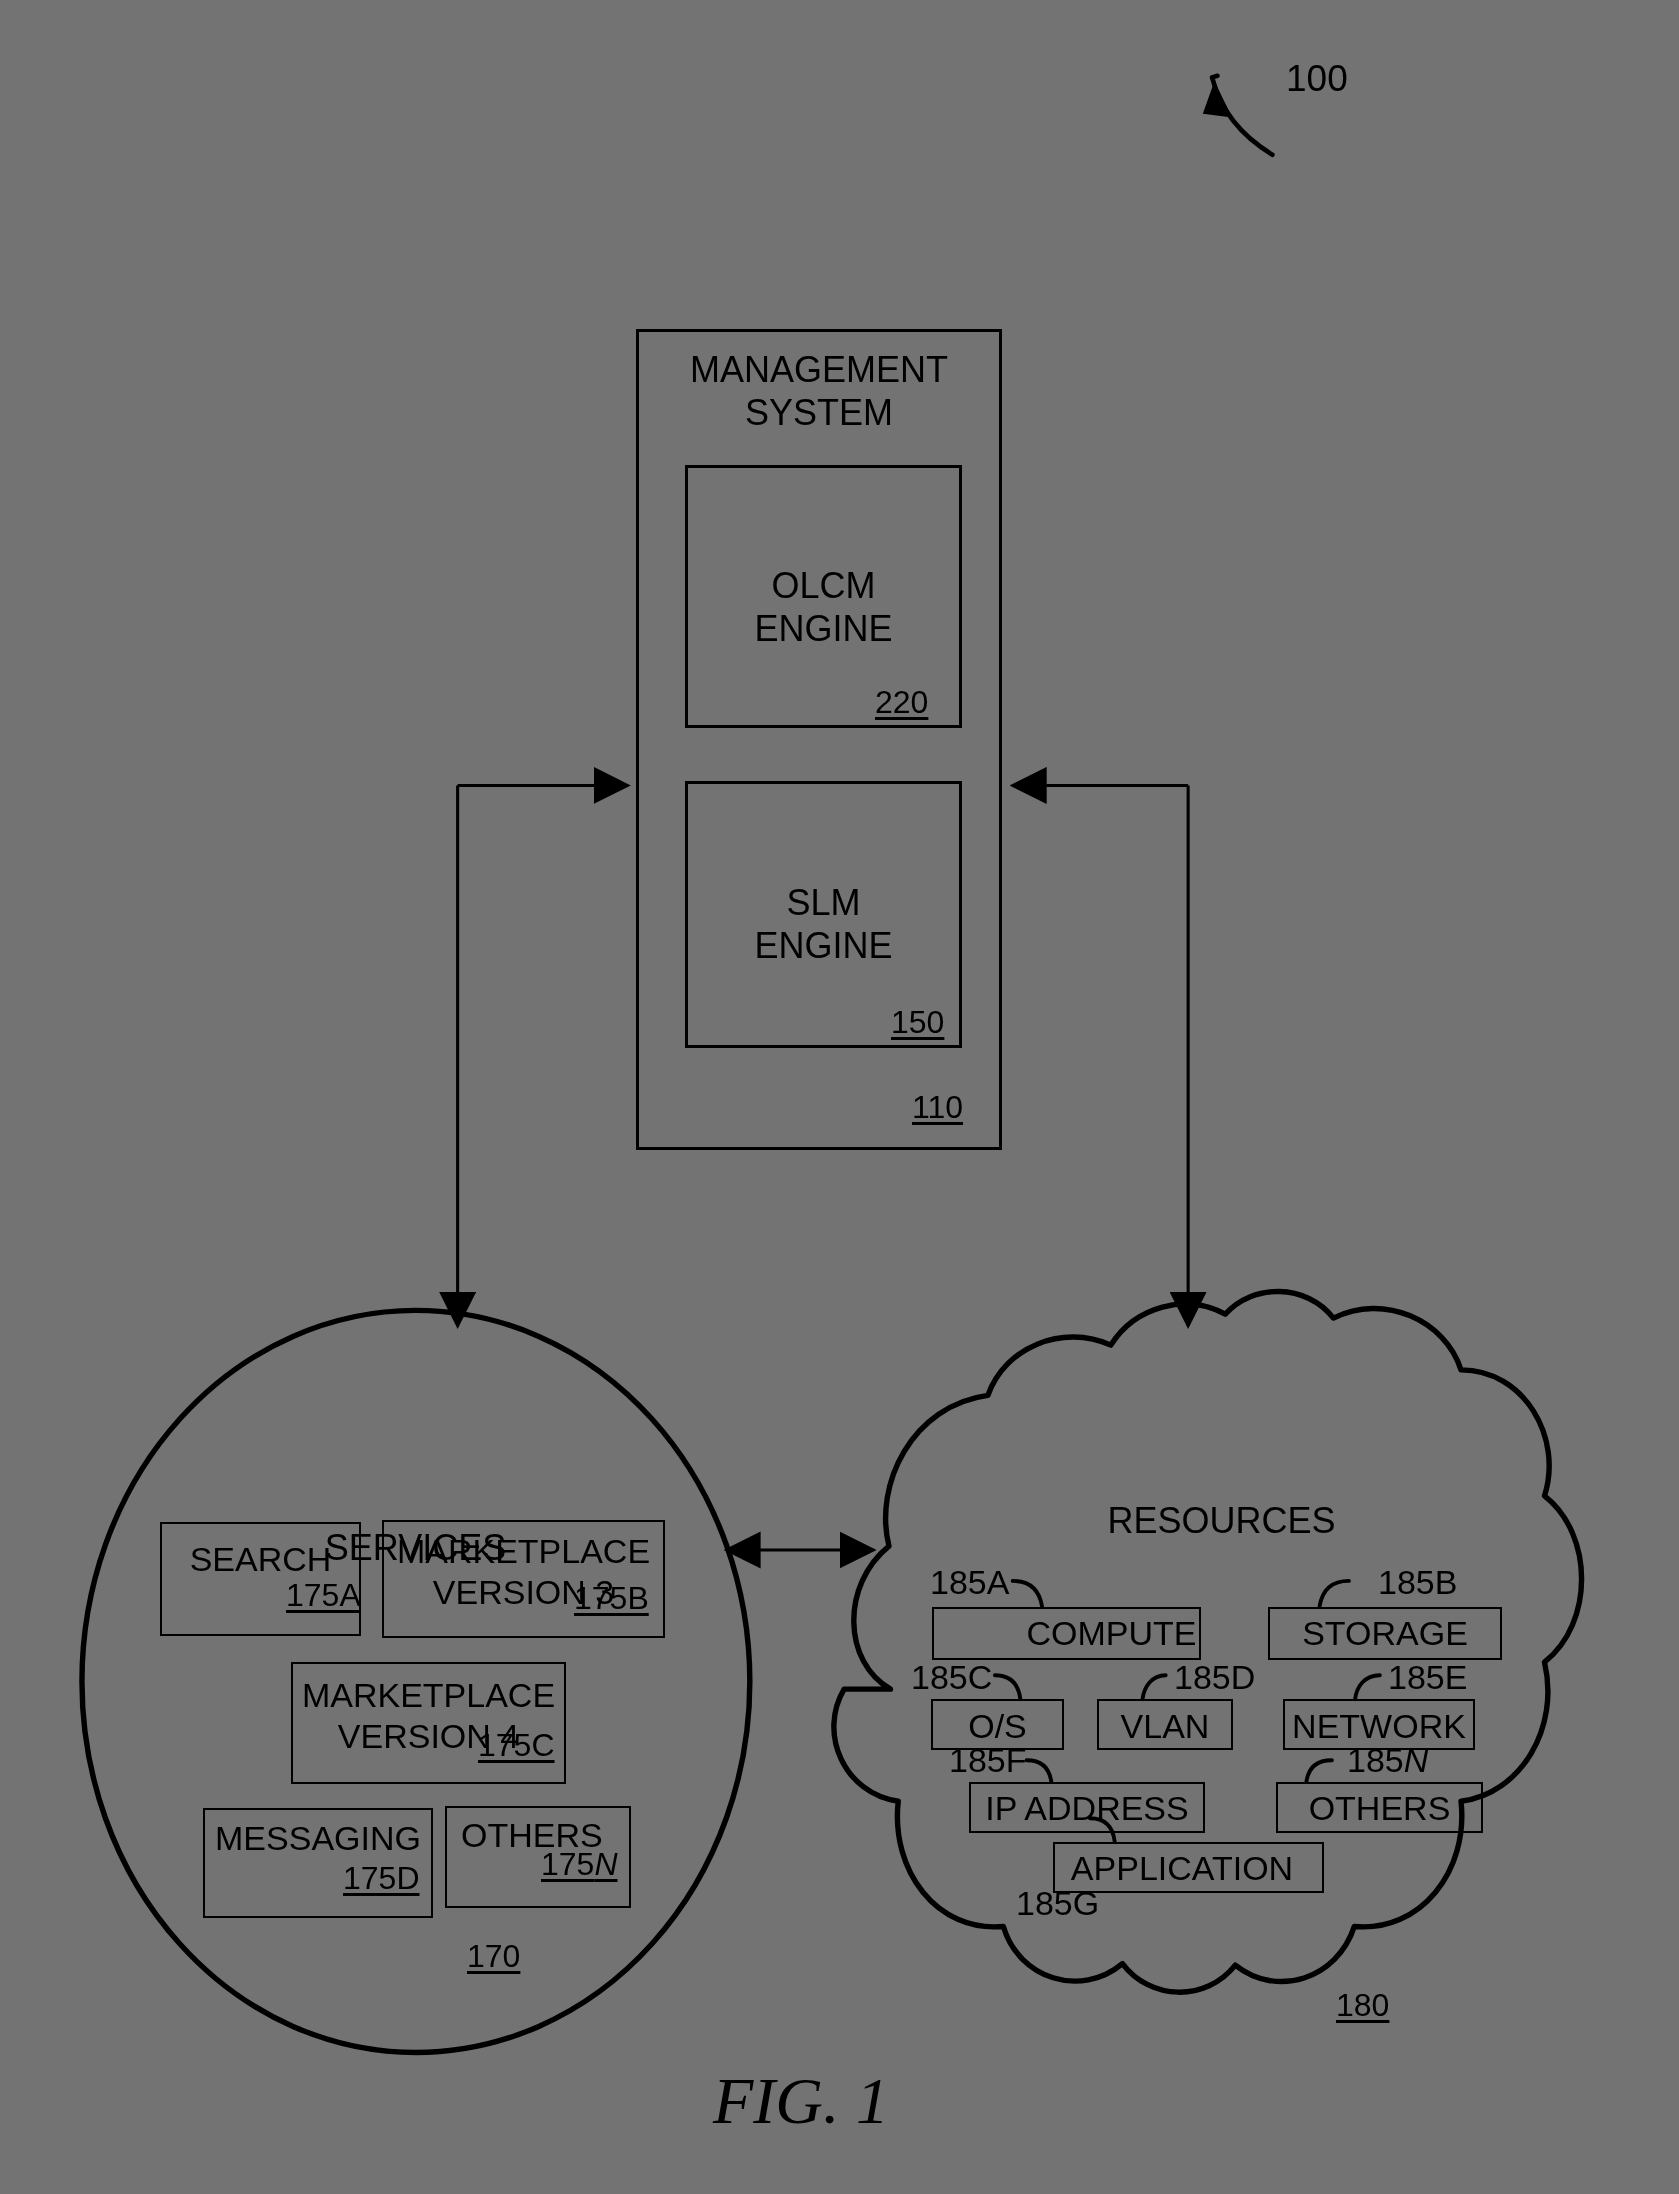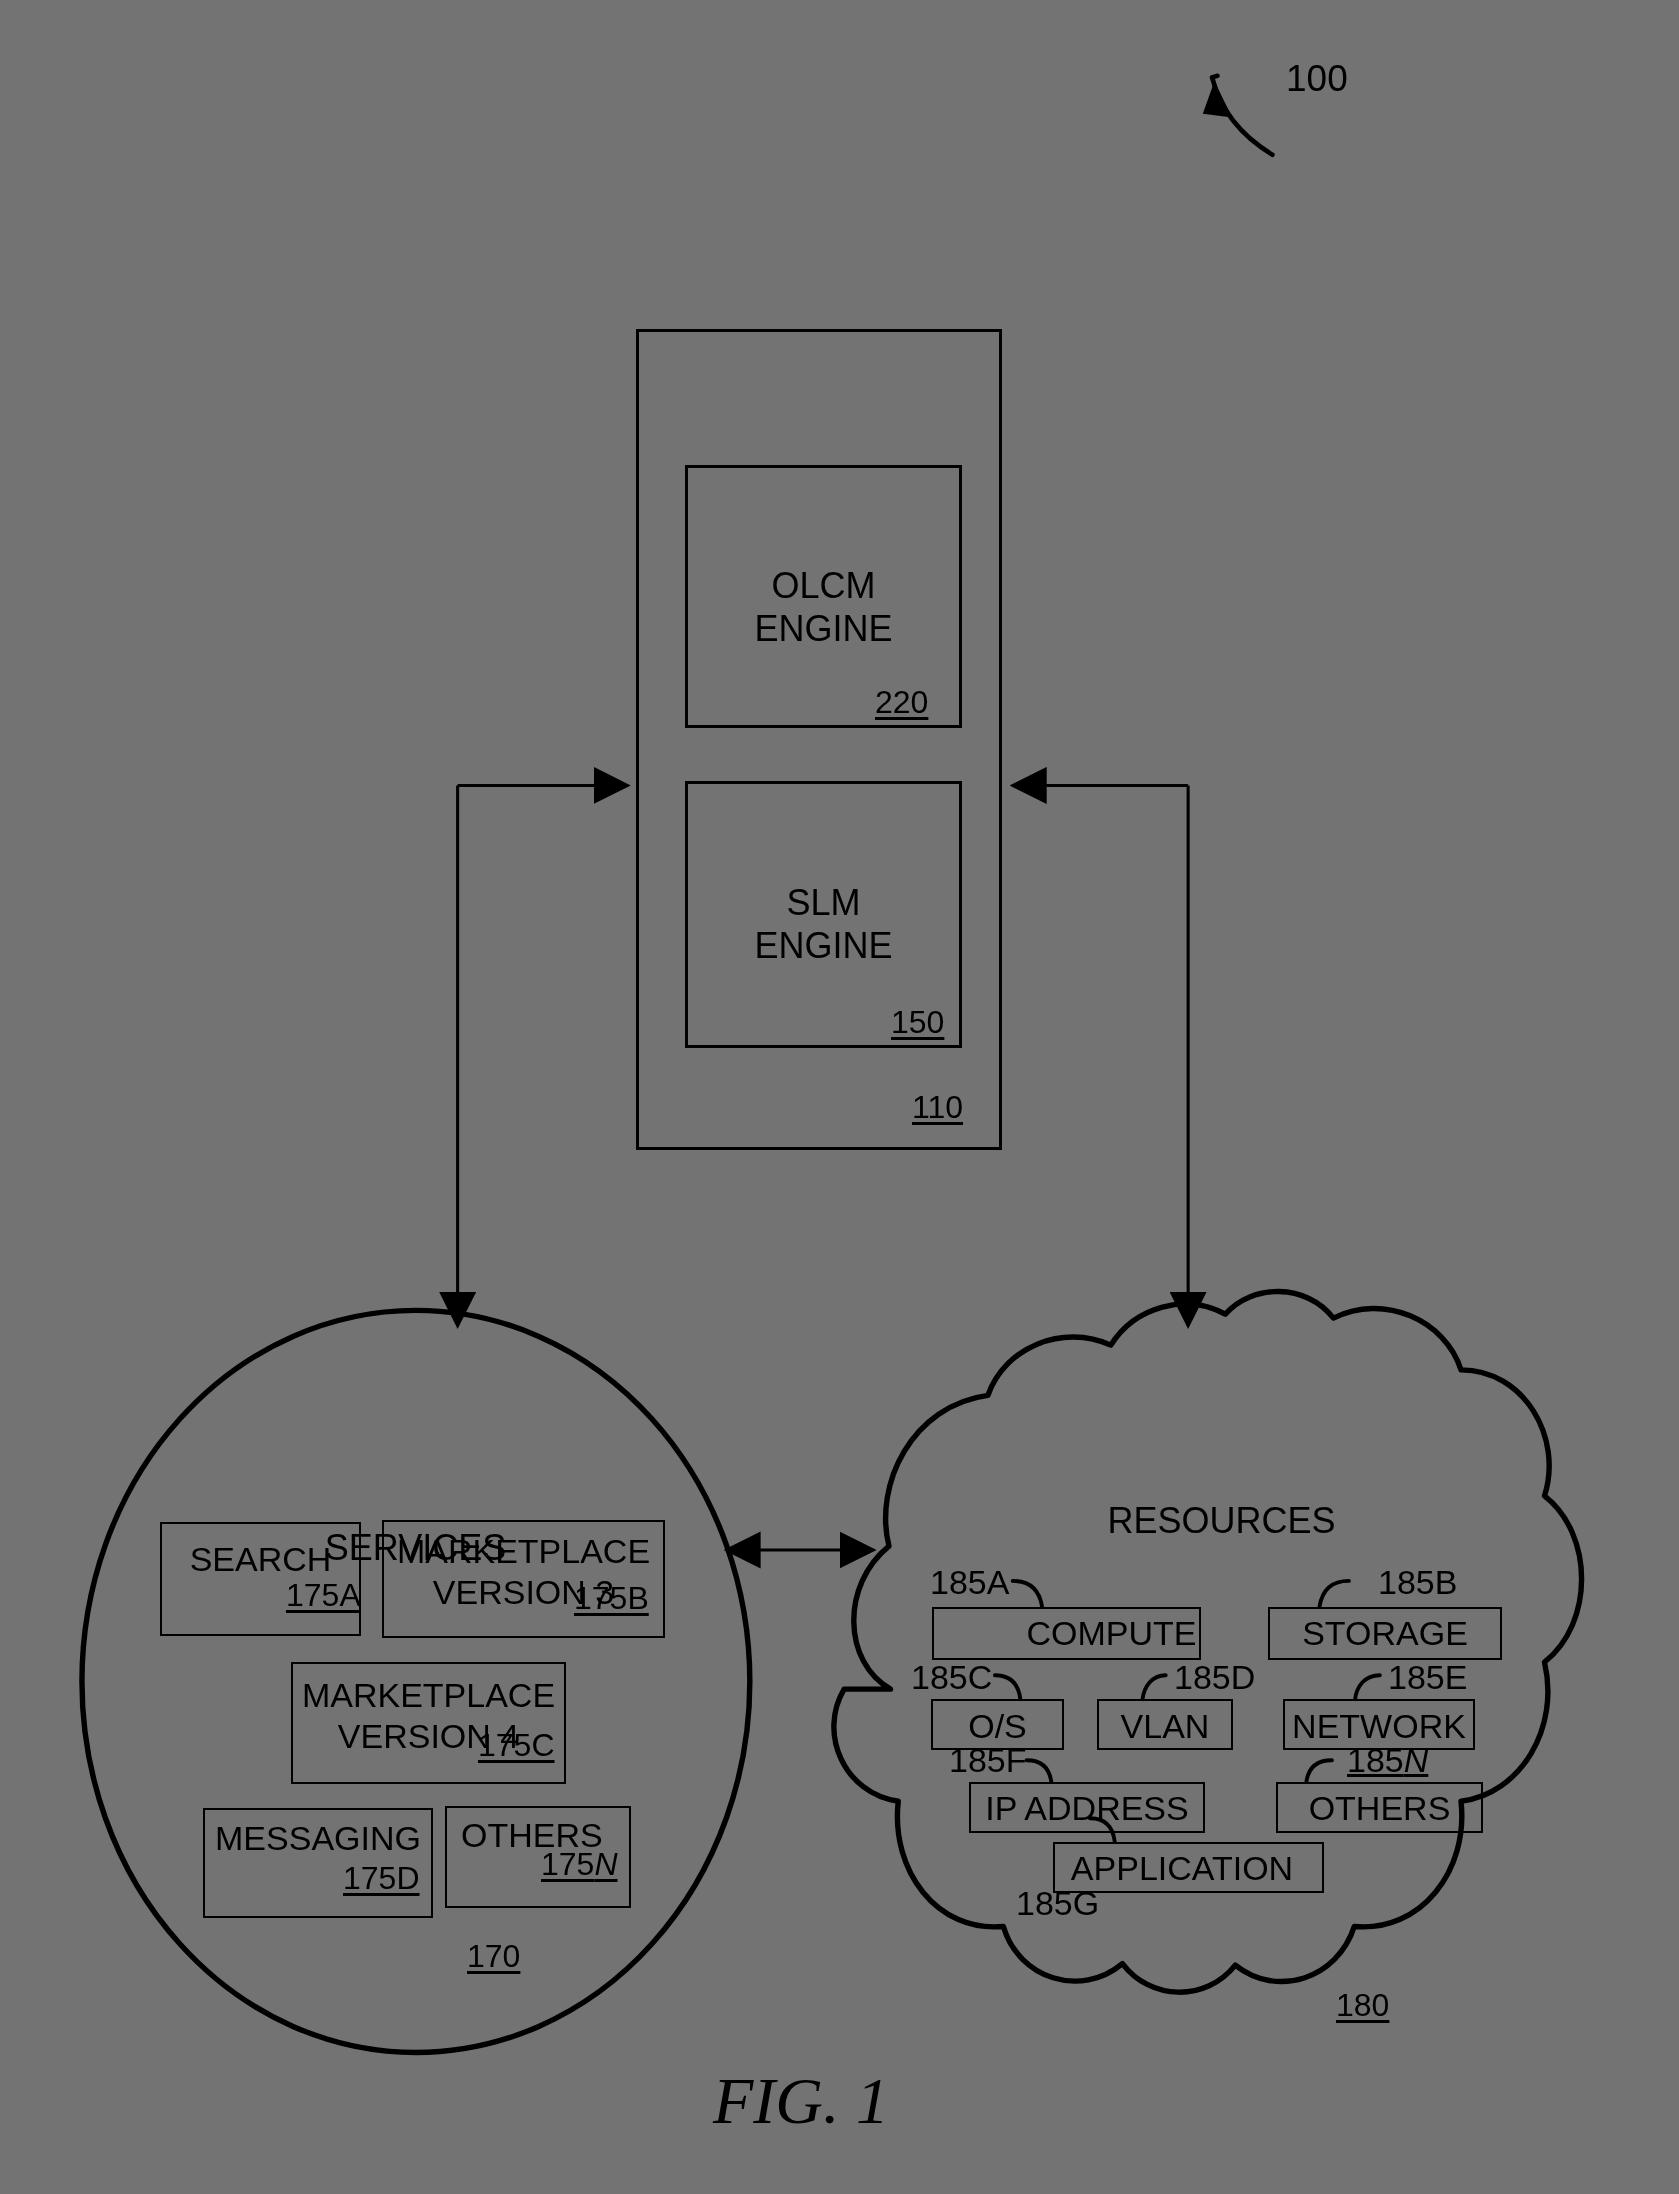--- a/index.html
+++ b/index.html
@@ -144,20 +144,22 @@
       <path d="M 1328 2277 C 1350 2277 1358 2290 1360 2305"></path>
       <path d="M 1723 2277 C 1700 2277 1692 2290 1690 2305"></path>
       <path d="M 1410 2352 C 1432 2352 1440 2366 1442 2382"></path>
     </g>
   </svg>
 
   <div class="ref-plain f48" style="left:1286px; top:58px;">100</div>
 
   <div class="box" style="left:636px; top:329px; width:366px; height:821px;"></div>
 
+  <div class="box-title center f46" style="left:636px; top:348px; width:366px;">MANAGEMENT
+SYSTEM</div>
 
   <div class="ref f42" style="left:912px; top:1089px;">110</div>
 
   <div class="box" style="left:685px; top:465px; width:277px; height:263px;"></div>
   <div class="box-title center f46" style="left:685px; top:564px; width:277px;">OLCM
 ENGINE</div>
   <div class="ref f42" style="left:875px; top:684px;">220</div>
 
   <div class="box" style="left:685px; top:781px; width:277px; height:267px;"></div>
   <div class="box-title center f46" style="left:685px; top:881px; width:277px;">SLM
@@ -211,21 +213,21 @@
   <div class="box thin" style="left:1283px; top:1699px; width:192px; height:51px;"></div>
   <div class="box-title center f44" style="left:1283px; top:1706px; width:192px;">NETWORK</div>
   <div class="ref-plain f44" style="left:1388px; top:1658px;">185E</div>
 
   <div class="box thin" style="left:969px; top:1782px; width:236px; height:51px;"></div>
   <div class="box-title center f44" style="left:969px; top:1788px; width:236px;">IP ADDRESS</div>
   <div class="ref-plain f44" style="left:949px; top:1741px;">185F</div>
 
   <div class="box thin" style="left:1276px; top:1782px; width:207px; height:51px;"></div>
   <div class="box-title center f44" style="left:1276px; top:1788px; width:207px;">OTHERS</div>
-  <div class="ref-plain f44" style="left:1347px; top:1741px;text-decoration:underline;"><span>185</span><span class="ital">N</span></div>
+  <div class="ref-plain f44" style="left:1347px; top:1741px;"><span>185</span><span class="ital">N</span></div>
 
   <div class="box thin" style="left:1053px; top:1842px; width:271px; height:51px;"></div>
   <div class="box-title center f44" style="left:1053px; top:1848px; width:258px;">APPLICATION</div>
   <div class="ref-plain f44" style="left:1016px; top:1884px;">185G</div>
 
   <div class="ref f42" style="left:1336px; top:1987px;">180</div>
 
   <div class="figcap" style="left:713px; top:2063px; font-size:66px;">FIG. 1</div>
 
 </div>

